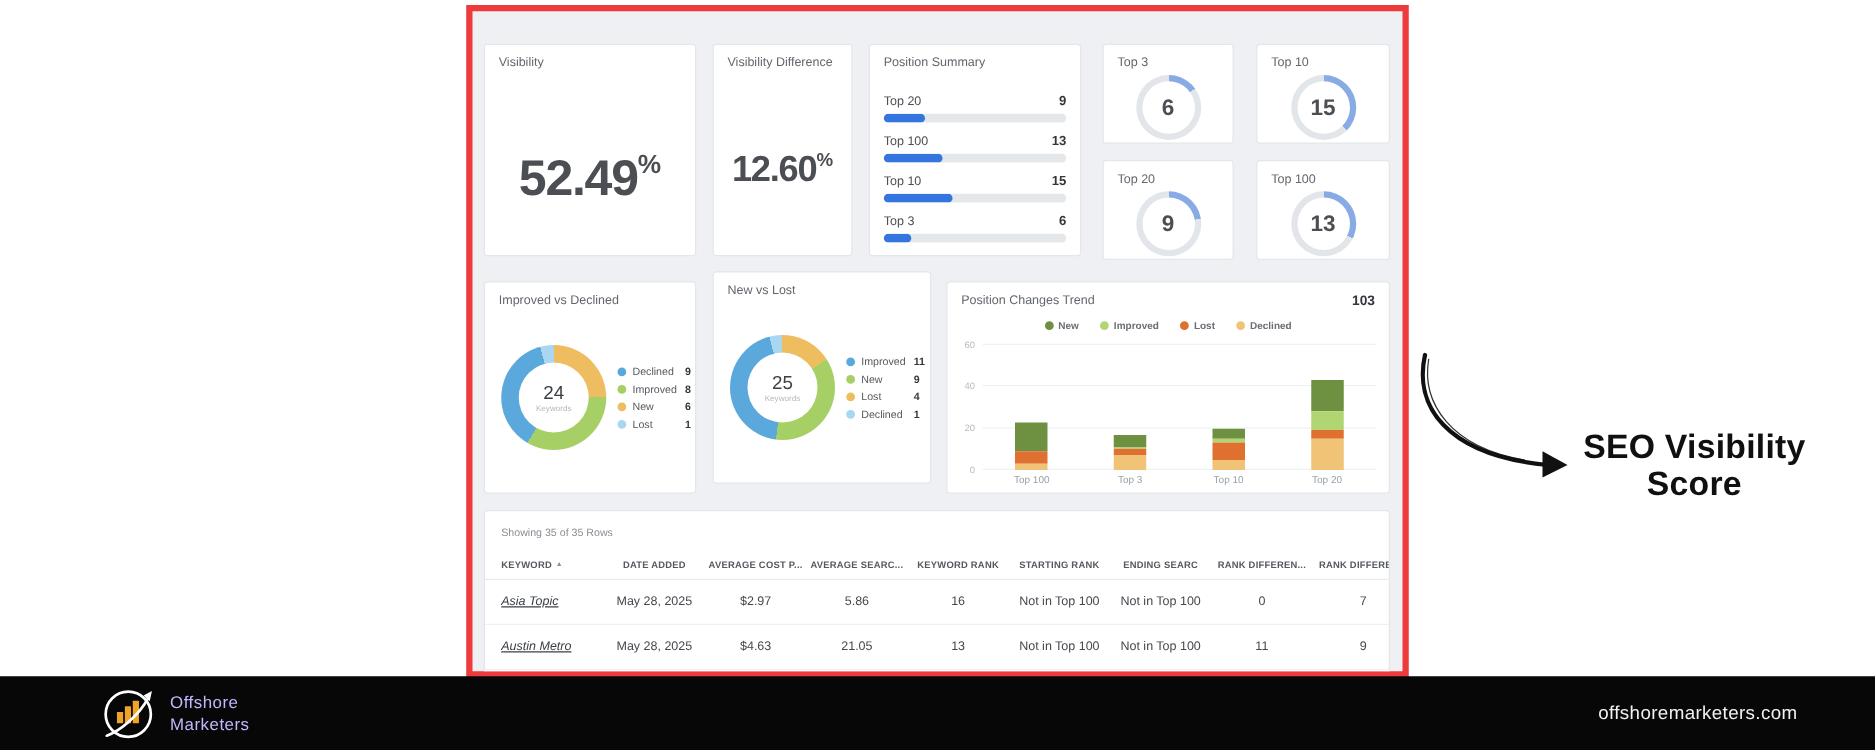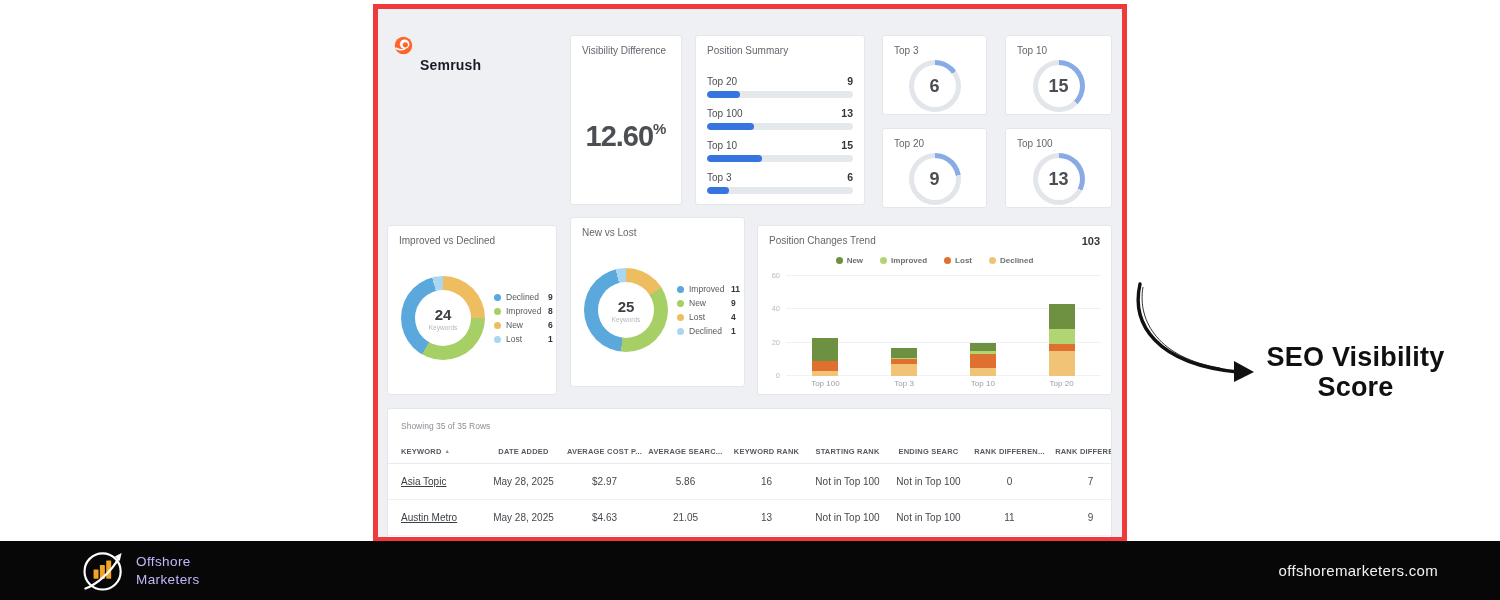--- a/index.html
+++ b/index.html
@@ -66,21 +66,21 @@
   .card-donut1 { left:192px; top:208px; width:175px; height:170px; }
   .donut-body { position:absolute; left:0; right:0; top:50px; display:flex; align-items:center; }
   .donut-ring {
     margin-left:13px; width:84px; height:84px; border-radius:50%;
     display:flex; align-items:center; justify-content:center; flex:none;
   }
   .donut-hole {
     width:56px; height:56px; border-radius:50%; background:#fff;
     display:flex; flex-direction:column; align-items:center; justify-content:center;
   }
-  .donut-num { font-size:15px; font-weight:bold; color:#3c4045; }
+  .donut-num { font-size:15px; font-weight:normal; color:#3c4045; }
   .donut-sub { font-size:6.5px; color:#b4b8bd; margin-top:1px; }
   .donut-legend { margin-left:9px; flex:1; }
   .dl-row { display:flex; align-items:center; margin:4px 0; }
   .dl-dot { width:7px; height:7px; border-radius:50%; flex:none; }
   .dl-label { font-size:8.5px; color:#55595f; margin-left:5px; width:42px; }
   .dl-val { font-size:8.5px; font-weight:bold; color:#33373c; }
 
   
   .card-trend { left:379px; top:216px; width:355px; height:170px; }
   .trend-total { position:absolute; right:11px; top:9px; font-size:11px; font-weight:bold; color:#33373c; }
@@ -98,21 +98,21 @@
   
   .card-table { left:9px; top:399px; width:725px; height:140px; overflow:hidden; }
   .table-summary { font-size:8.5px; color:#8a8f95; padding:12px 0 0 13px; }
   .tbl { margin-top:9px; width:760px; }
   .tbl-row { display:grid; grid-template-columns:95px repeat(8, 81px); align-items:center; }
   .tbl-head { border-bottom:1px solid #e8eaed; }
   .th { font-size:7.5px; font-weight:bold; color:#55595f; text-align:center; padding:7px 2px; letter-spacing:.2px; }
   .th:first-child { text-align:left; padding-left:13px; }
   .sort-arrow { font-size:5.5px; color:#8a8f95; margin-left:3px; vertical-align:1px; }
   .td { font-size:10px; color:#45494e; text-align:center; padding:12px 2px; }
-  .td:first-child { text-align:left; padding-left:13px; }
+  .td:first-child { text-align:left; padding-left:13px;font-style:italic; }
   .td-link { color:#3c4045; text-decoration:underline; cursor:pointer; }
   .tbl-datarow { border-bottom:1px solid #eef0f2; }
 
   
   .arrow-svg { position:absolute; left:1128px; top:276px; }
   .annotation {
     position:absolute; left:1248px; top:342px; width:215px;
     text-align:center; font-size:27px; font-weight:bold; color:#101010; line-height:1.12;
     letter-spacing:.2px;
   }
@@ -135,20 +135,26 @@
     <div class="dash-header">
       <svg width="19" height="19" viewBox="0 0 24 24">
         <circle cx="12" cy="12" r="11" fill="#ff642d"></circle>
         <circle cx="13.4" cy="10.4" r="6" fill="#ffffff"></circle>
         <circle cx="14.3" cy="11.1" r="3.3" fill="#ff642d"></circle>
         <path d="M2.5,15.5 Q7.5,18.3 13,16.8" stroke="#ffffff" stroke-width="2" fill="none" stroke-linecap="round"></path>
       </svg>
       <span class="brand-text">Semrush</span>
     </div>
 
+    <div class="card card-visibility">
+      <div class="card-title">Visibility</div>
+      <div class="big-wrap">
+        <span class="big-val">52.49</span><span class="big-pct">%</span>
+      </div>
+    </div>
 
     <div class="card card-visdiff">
       <div class="card-title">Visibility Difference</div>
       <div class="big-wrap">
         <span class="big-val">12.60</span><span class="big-pct">%</span>
       </div>
     </div>
 
     <div class="card card-possummary">
       <div class="card-title">Position Summary</div>

